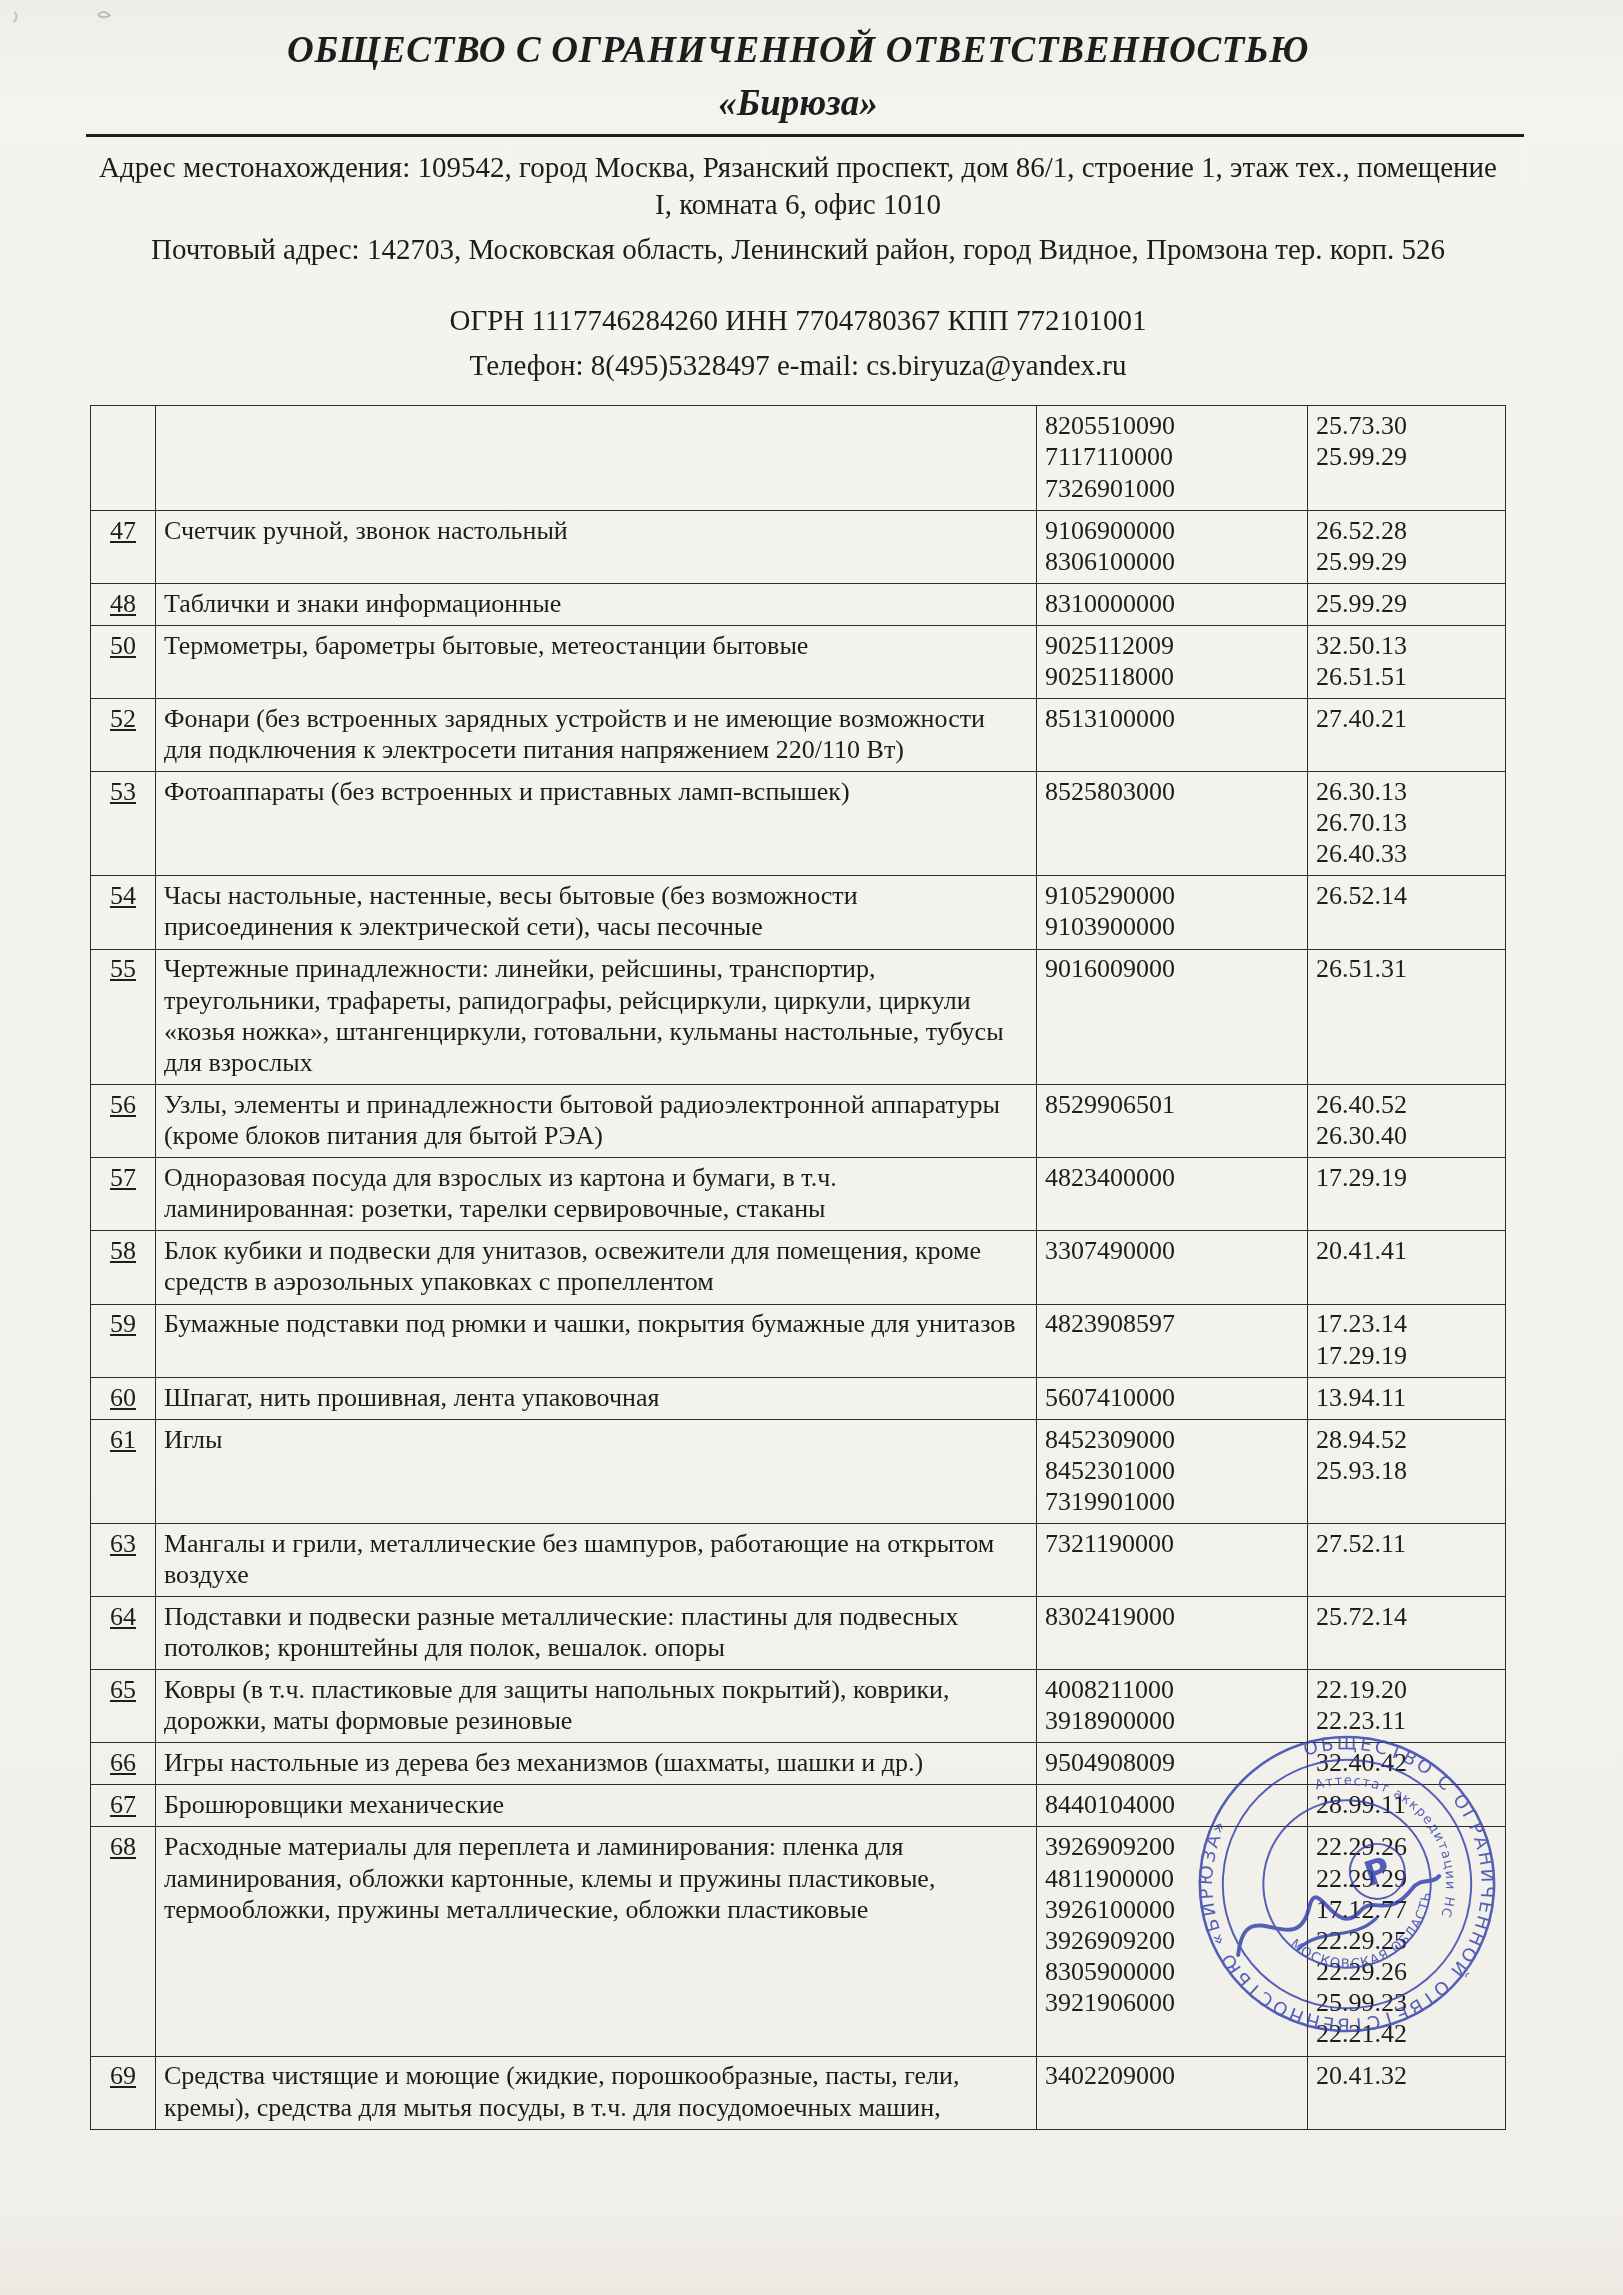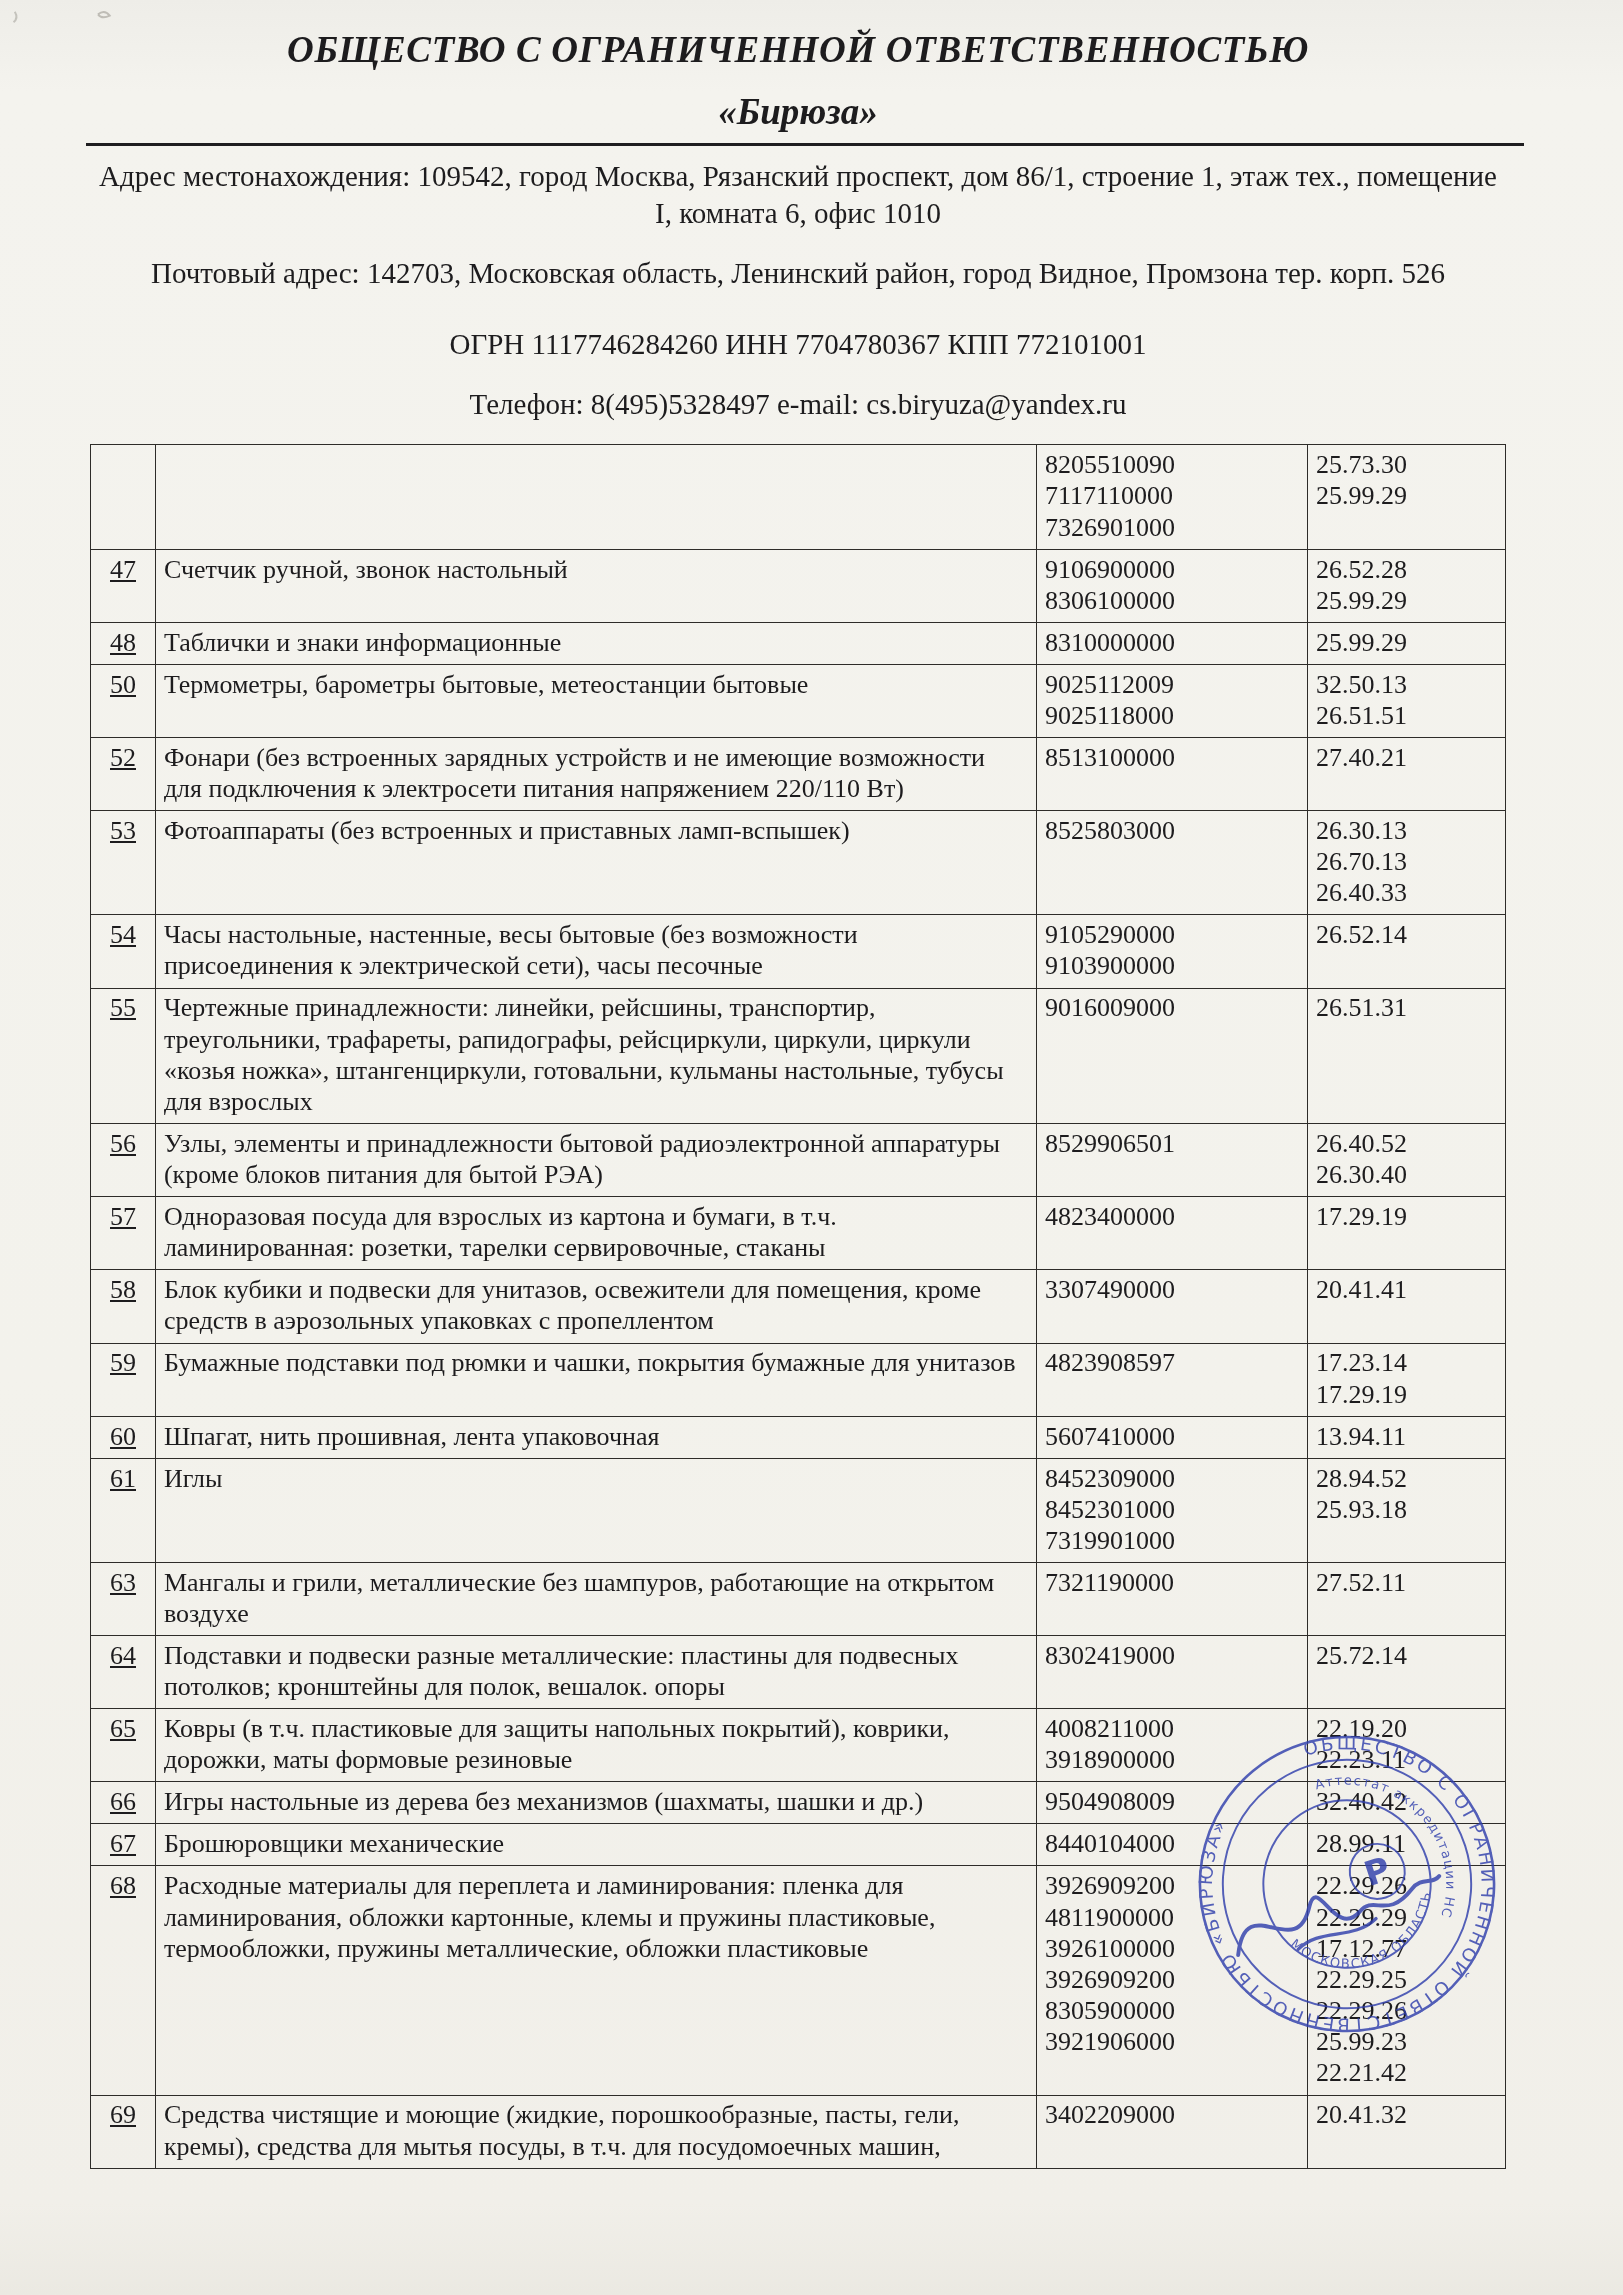--- a/index.html
+++ b/index.html
@@ -7,23 +7,23 @@
     position:relative;
     width:1623px;height:2295px;
     background:linear-gradient(180deg,#eeede8 0%,#f4f3ee 4%,#f3f2ec 60%,#f1efe9 96%,#ebe9e2 100%);
     overflow:hidden;
     font-family:"Liberation Serif", serif;
     color:#1d1c1e;
   }
   .content{position:absolute;left:90px;top:27.5px;width:1416px;}
   .header{text-align:center;}
   .org-type{font-size:37px;font-weight:bold;font-style:italic;letter-spacing:0.7px;line-height:1.2;}
-  .org-name{font-size:37px;font-weight:bold;font-style:italic;margin-top:19px;line-height:1.15;}
+  .org-name{font-size:37px;font-weight:bold;font-style:italic;margin-top:10px;line-height:1.15;}
   .rule{height:3.3px;background:#1f1e20;margin-top:9.2px;margin-left:-3.9px;margin-right:-18.3px;}
-  .addr{font-size:29px;line-height:1.28;margin-top:23px;}
+  .addr{font-size:29px;line-height:1.28;margin-top:8px;}
   .addr.first{margin-top:11.8px;}
   .reg{margin-top:34px;}
   table.products{
     border-collapse:collapse;table-layout:fixed;
     width:1416px;margin-top:21px;
     font-size:26px;line-height:1.2;
   }
   table.products td{
     border:1.3px solid #2e2c29;
     vertical-align:top;

